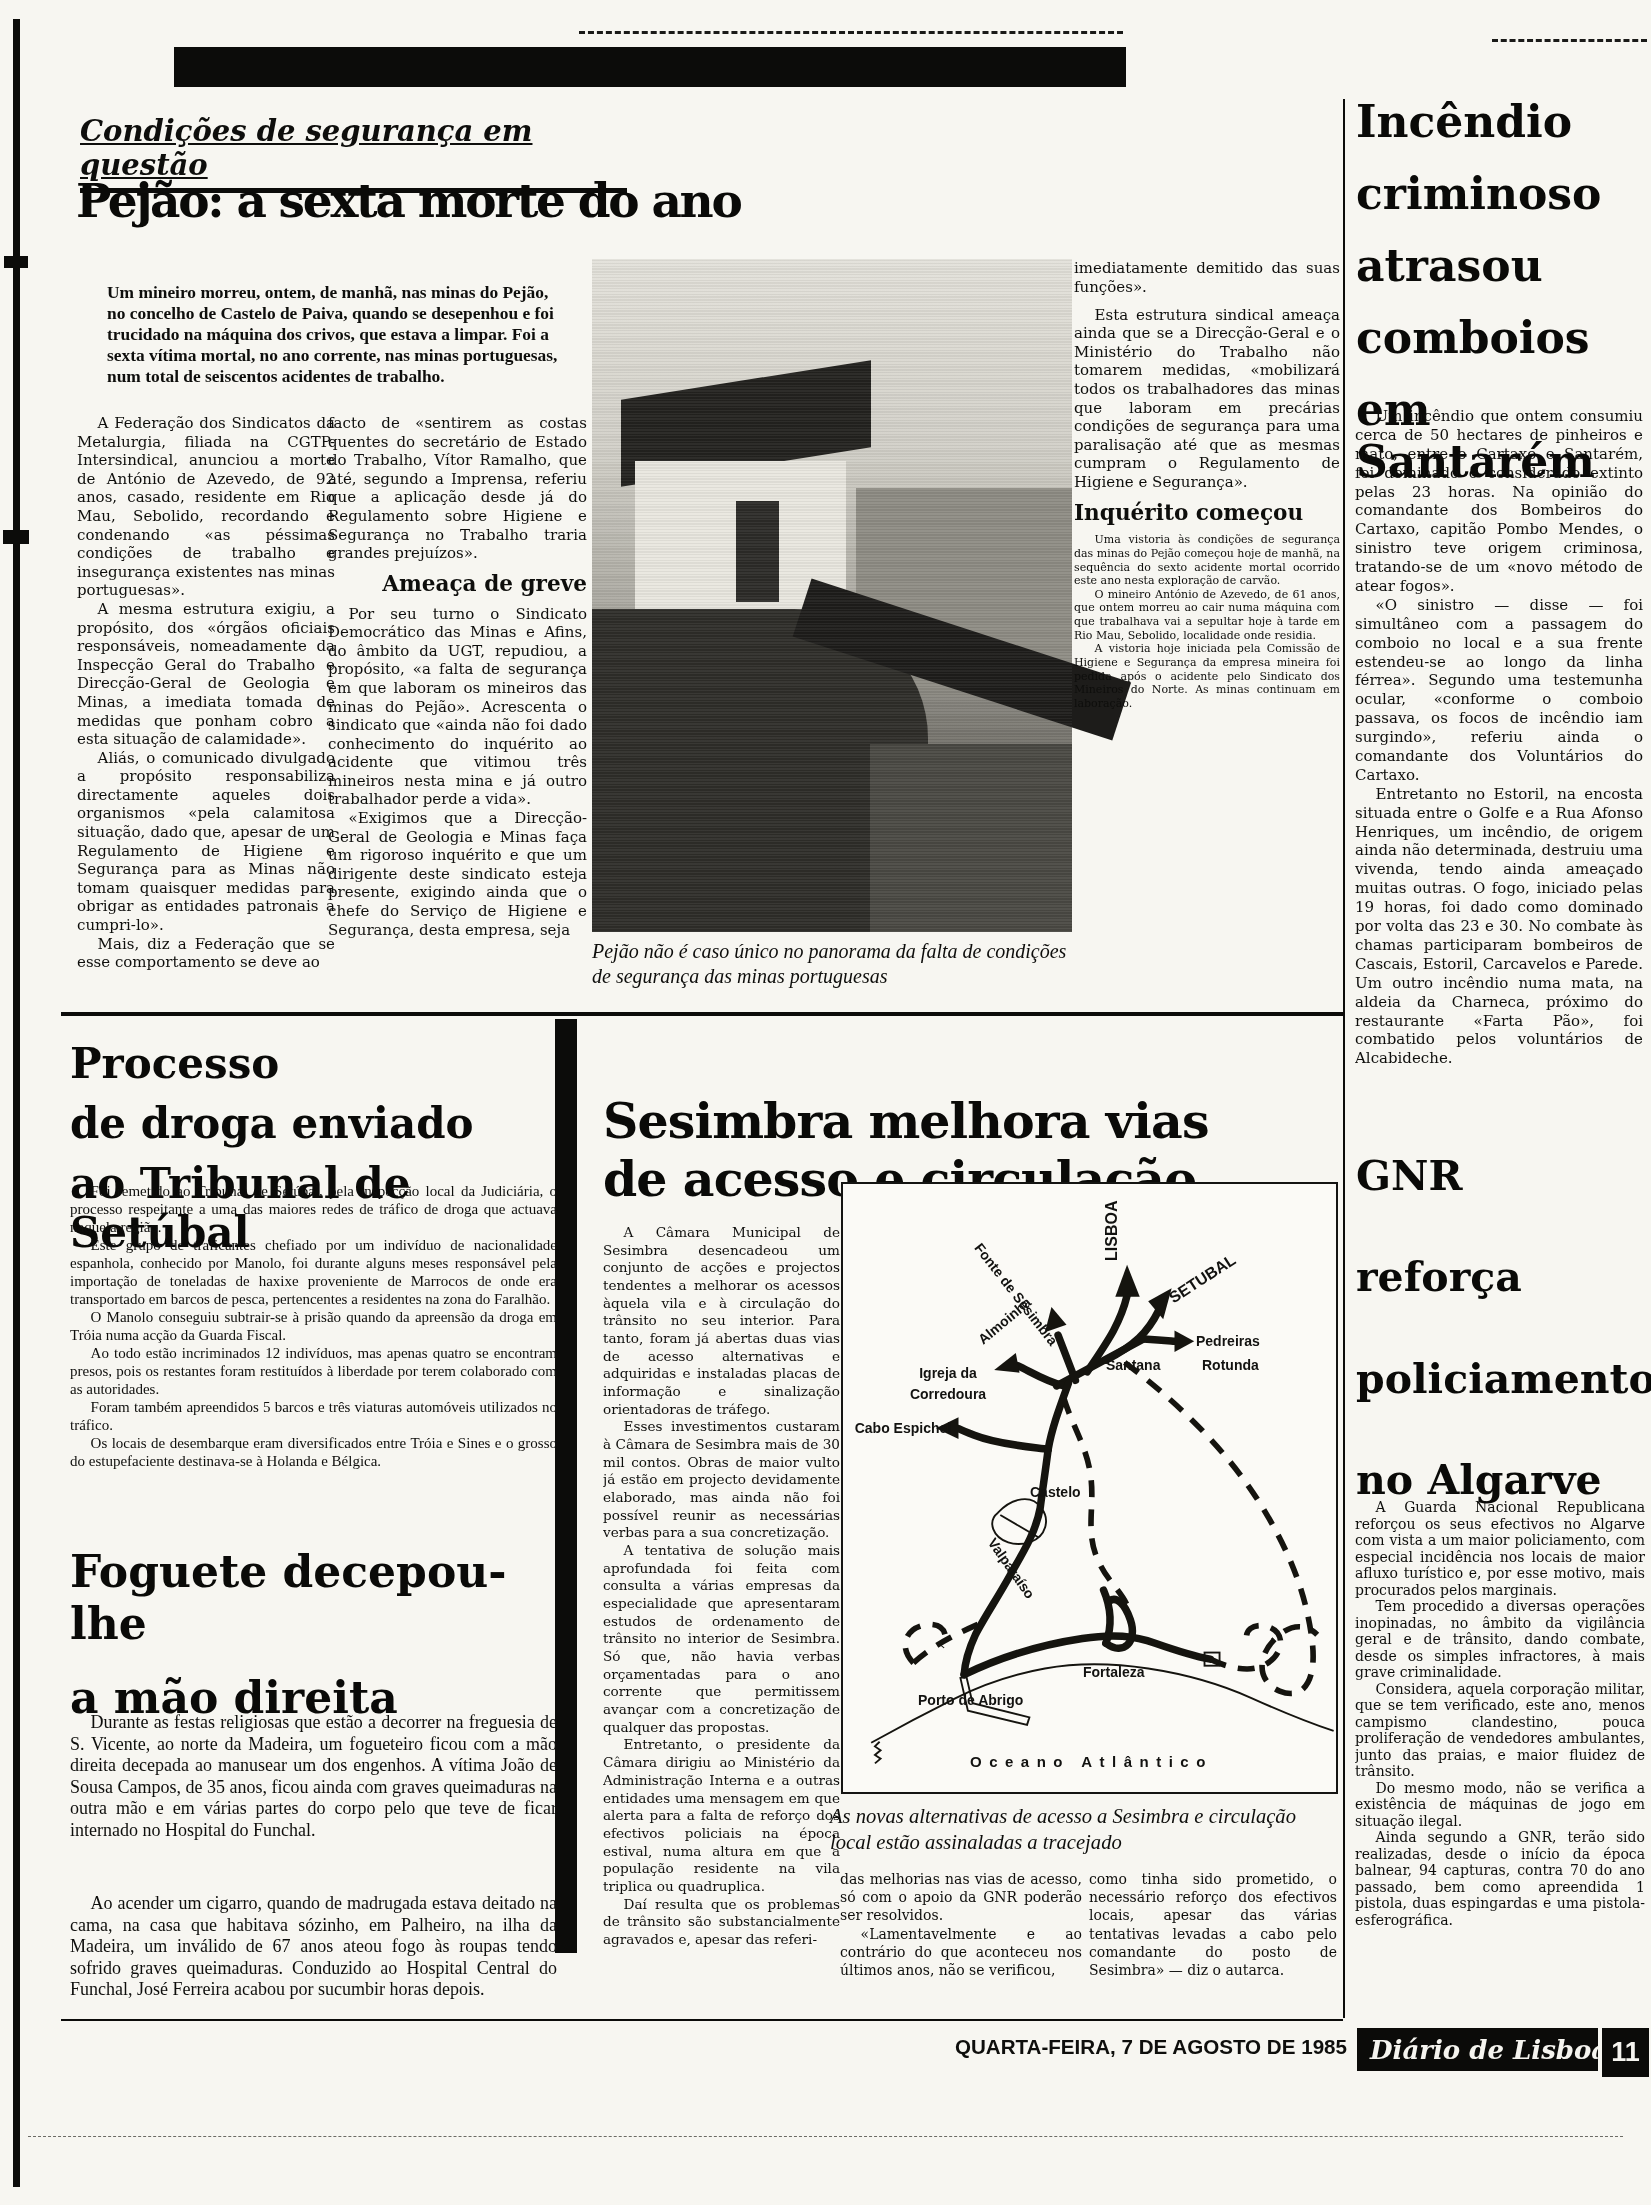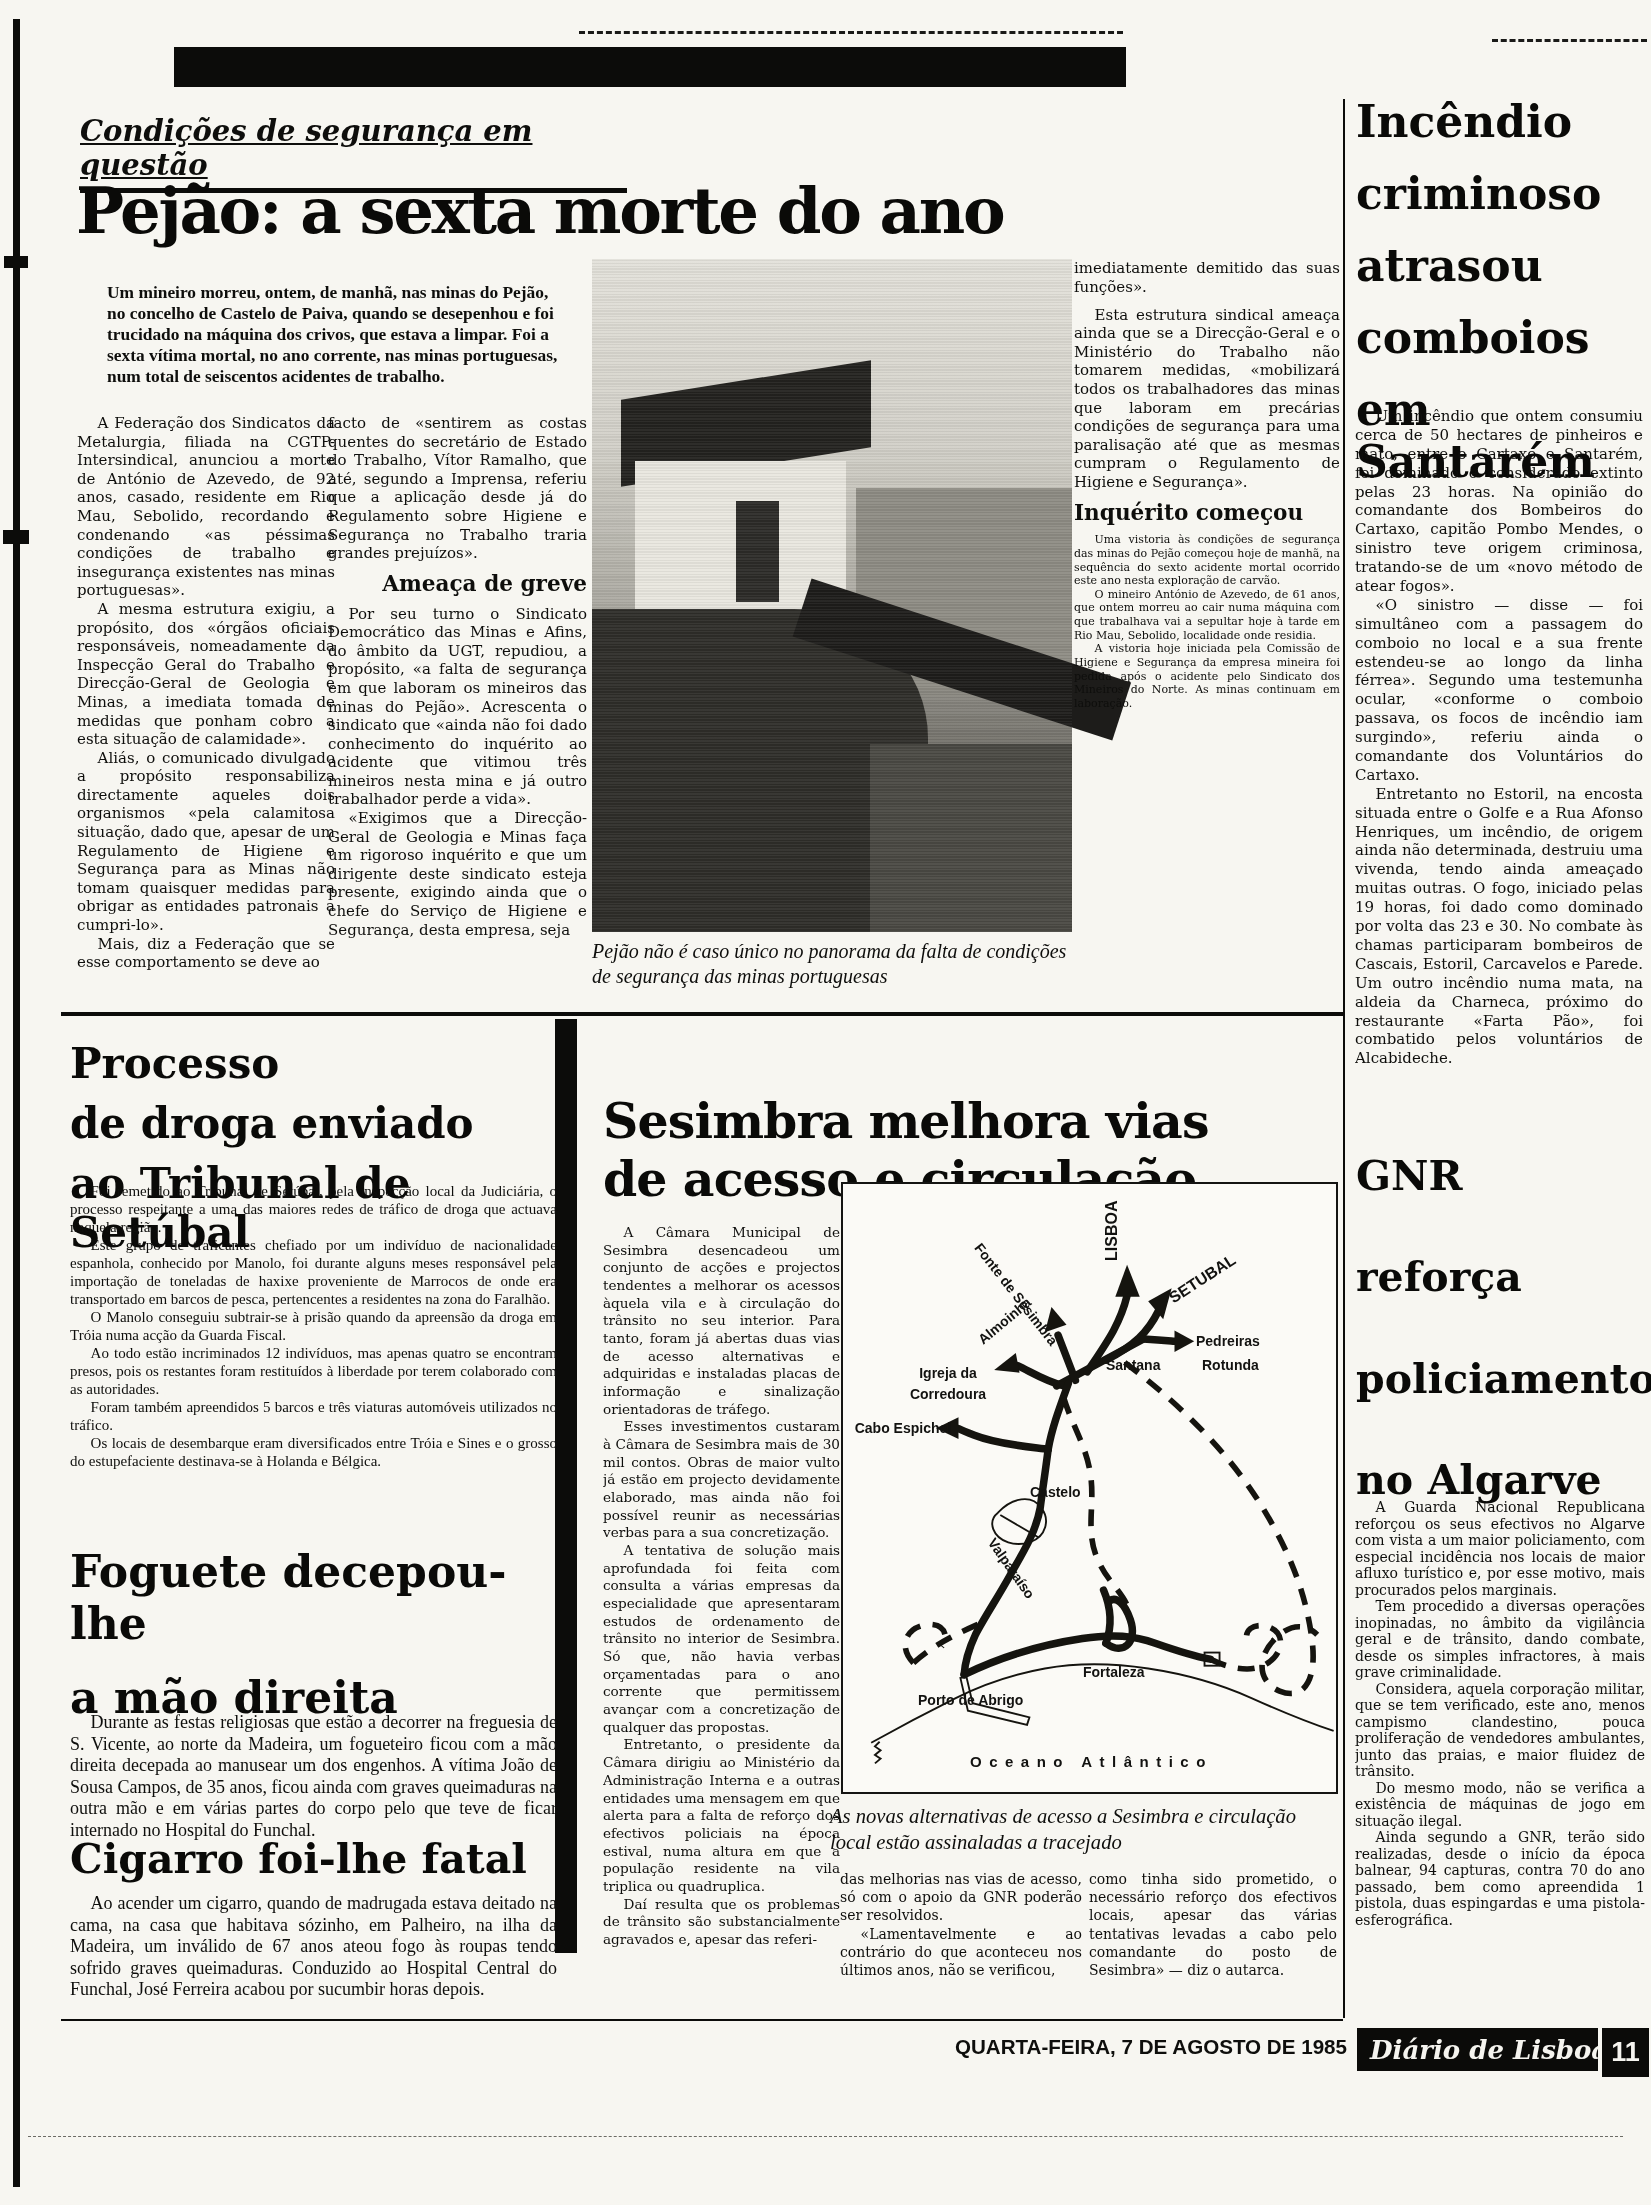--- a/index.html
+++ b/index.html
@@ -54,21 +54,21 @@
   <div class="abs bar" style="left:1343px;top:99px;width:1.9px;height:1919px;"></div>
   <div class="abs bar" style="left:61px;top:1012px;width:1282px;height:4.2px;"></div>
   <div class="abs bar" style="left:555px;top:1019px;width:21.6px;height:934px;"></div>
   <div class="abs bar" style="left:61px;top:2019px;width:1282px;height:1.9px;"></div>
   <div class="abs" style="left:28px;top:2136px;width:1595px;border-top:1.9px dashed #6d6c66;"></div>
 
   <div class="abs kicker" style="left:80px;top:114px;width:547px;font-size:29px;">
     <span>Condições de segurança em questão</span>
   </div>
 
-  <div class="abs hl" style="left:76px;top:173px;width:1248px;font-size:64px;letter-spacing:-2.3px;">
+  <div class="abs hl" style="left:76px;top:173px;width:1248px;font-size:47px;letter-spacing:-2.3px;">
       <p>Pejão: a sexta morte do ano</p>
     </div>
 
   <div class="abs" style="left:107px;top:282px;width:457px;font-size:17.4px;font-weight:bold;line-height:1.2;font-family:'Liberation Serif',serif;">Um mineiro morreu, ontem, de manhã, nas minas do Pejão, no concelho de Castelo de Paiva, quando se desepenhou e foi trucidado na máquina dos crivos, que estava a limpar. Foi a sexta vítima mortal, no ano corrente, nas minas portuguesas, num total de seiscentos acidentes de trabalho.</div>
 
   <div class="abs bodycol" style="left:77px;top:414px;width:258px;height:598px;overflow:hidden;font-family:'DejaVu Serif',serif;font-size:15px;line-height:1.24;">
       <p>A Federação dos Sindicatos da Metalurgia, filiada na CGTP-Intersindical, anunciou a morte de António de Azevedo, de 92 anos, casado, residente em Rio Mau, Sebolido, recordando e condenando «as péssimas condições de trabalho e insegurança existentes nas minas portuguesas».</p>
       <p>A mesma estrutura exigiu, a propósito, dos «órgãos oficiais responsáveis, nomeadamente da Inspecção Geral do Trabalho e Direcção-Geral de Geologia e Minas, a imediata tomada de medidas que ponham cobro a esta situação de calamidade».</p>
       <p>Aliás, o comunicado divulgado a propósito responsabiliza directamente aqueles dois organismos «pela calamitosa situação, dado que, apesar de um Regulamento de Higiene e Segurança para as Minas não tomam quaisquer medidas para obrigar as entidades patronais a cumpri-lo».</p>
       <p>Mais, diz a Federação que se esse comportamento se deve ao</p>
@@ -154,23 +154,20 @@
     </div>
 
   <div class="abs hl" style="left:70px;top:1546px;width:502px;font-size:44px;" id="hl-foguete">
       <p>Foguete decepou-lhe</p>
       <p>a mão direita</p>
     </div>
   <div class="abs bodycol" style="left:70px;top:1712px;width:487px;height:136px;overflow:hidden;font-size:18px;line-height:1.2;">
       <p>Durante as festas religiosas que estão a decorrer na freguesia de S. Vicente, ao norte da Madeira, um fogueteiro ficou com a mão direita decepada ao manusear um dos engenhos. A vítima João de Sousa Campos, de 35 anos, ficou ainda com graves queimaduras na outra mão e em várias partes do corpo pelo que teve de ficar internado no Hospital do Funchal.</p>
     </div>
 
-  <div class="abs hl" style="left:70px;top:1835px;width:502px;font-size:41px;">
-      <p>Cigarro foi-lhe fatal</p>
-    </div>
   <div class="abs bodycol" style="left:70px;top:1893px;width:487px;height:127px;overflow:hidden;font-size:18px;line-height:1.2;">
       <p>Ao acender um cigarro, quando de madrugada estava deitado na cama, na casa que habitava sózinho, em Palheiro, na ilha da Madeira, um inválido de 67 anos ateou fogo às roupas tendo sofrido graves queimaduras. Conduzido ao Hospital Central do Funchal, José Ferreira acabou por sucumbir horas depois.</p>
     </div>
 
   <div class="abs hl" style="left:603px;top:1093px;width:737px;font-size:49px;letter-spacing:-0.9px;">
       <p>Sesimbra melhora vias</p>
       <p>de acesso e circulação</p>
     </div>
 
   <div class="abs bodycol" style="left:603px;top:1224px;width:237px;height:732px;overflow:hidden;font-family:'DejaVu Serif',serif;font-size:13.6px;line-height:1.3;">

